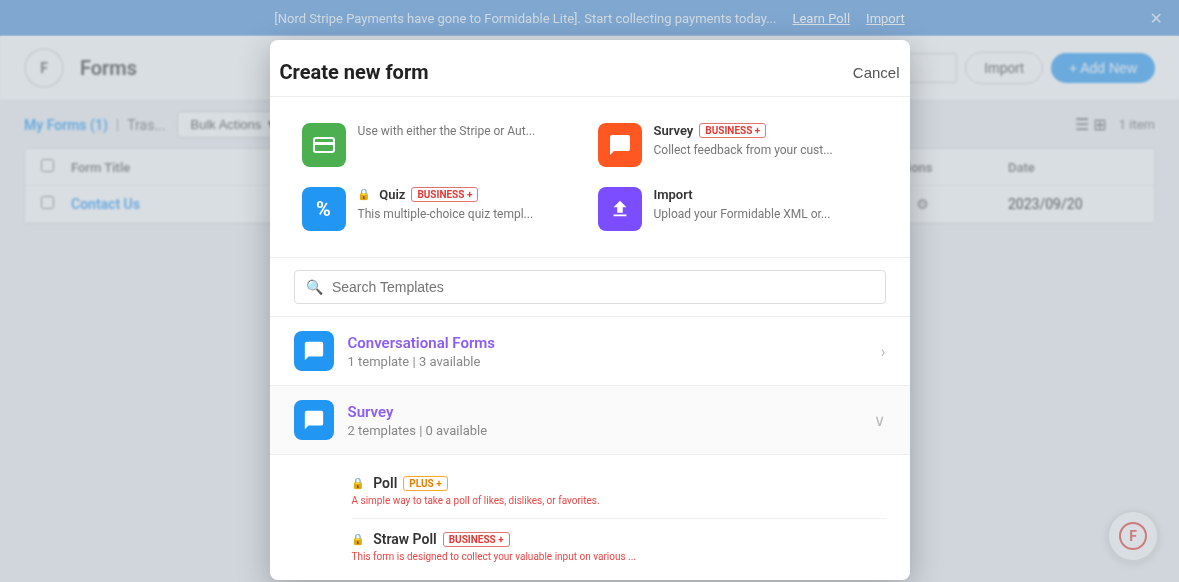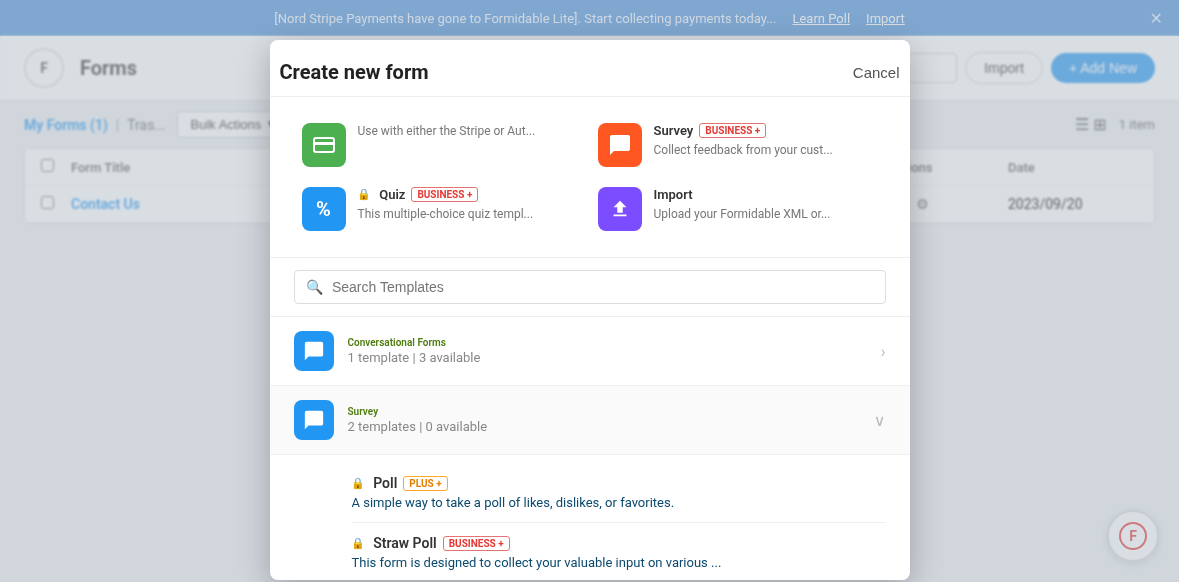--- a/index.html
+++ b/index.html
@@ -220,21 +220,21 @@
       border-bottom: 1px solid #eee;
       cursor: pointer;
     }
     .category-icon {
       width: 40px; height: 40px; border-radius: 8px;
       background: #2196f3;
       display: flex; align-items: center; justify-content: center;
       color: white; font-size: 18px; flex-shrink: 0;
     }
     .category-info { flex: 1; }
-    .category-name { font-size: 10px; font-weight: 600; color: #4d7c0f; }
+    .category-name { font-size: 15px; font-weight: 600; color: #8b5cf6; }
     .category-sub { font-size: 13px; color: #888; margin-top: 2px; }
     .chevron { color: #bbb; font-size: 16px; }
     .survey-category-row {
       display: flex; align-items: center; gap: 14px;
       padding: 14px 24px;
       border-bottom: 1px solid #eee;
       cursor: pointer;
       background: #fafafa;
     }
 
@@ -243,21 +243,21 @@
       padding: 8px 24px 8px 82px;
     }
     .sub-template-item {
       padding: 12px 0;
       border-bottom: 1px solid #f0f0f0;
       cursor: pointer;
     }
     .sub-template-item:last-child { border-bottom: none; }
     .sub-template-name-row { display: flex; align-items: center; gap: 6px; margin-bottom: 4px; }
     .sub-template-name { font-size: 14px; font-weight: 600; color: #333; }
-    .sub-template-desc { font-size: 13px; color: #0c4a6e; }
+    .sub-template-desc { font-size: 10px; color: #ef4444; }
 
     
     .floating-help {
       position: absolute;
       bottom: 20px; right: 20px;
       width: 52px; height: 52px;
       border-radius: 50%;
       border: 2px solid #ddd;
       background: white;
       display: flex; align-items: center; justify-content: center;

